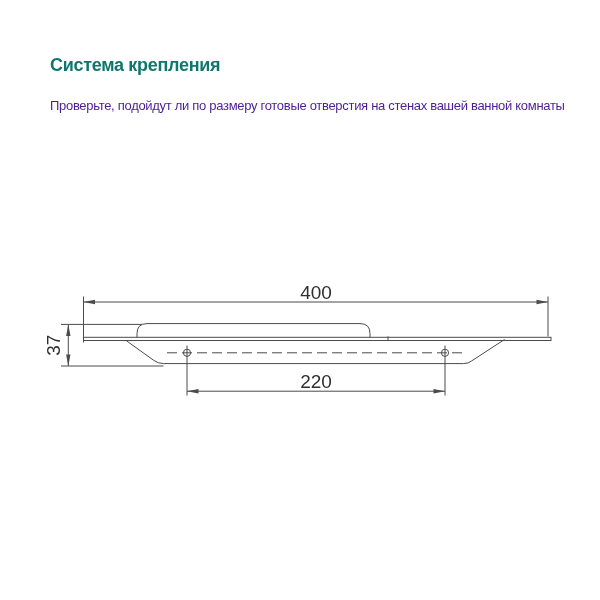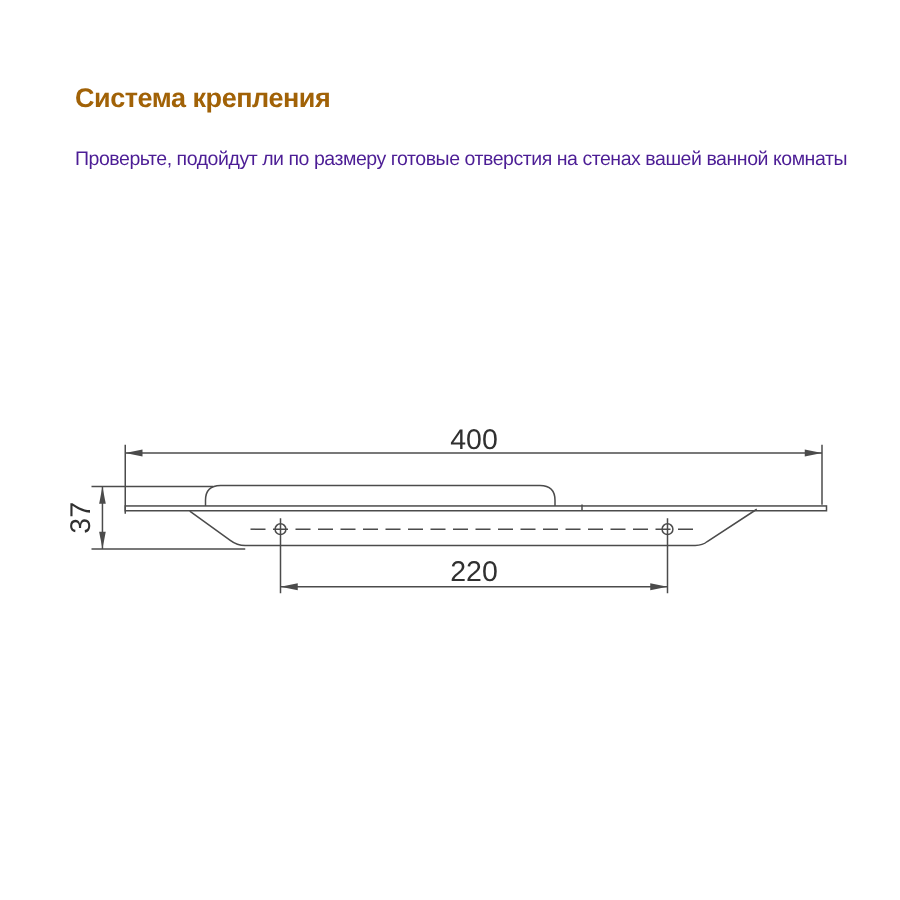--- a/index.html
+++ b/index.html
@@ -15,21 +15,21 @@
     overflow: hidden;
     font-family: "Liberation Sans", sans-serif;
   }
   .title {
     position: absolute;
     left: 50px;
     top: 43px;
     font-size: 18px;
     font-weight: bold;
     letter-spacing: -0.3px;
-    color: #a16207;
+    color: #0f766e;
     white-space: nowrap;
     text-align: right;
   }
   .description {
     position: absolute;
     left: 50px;
     top: 84px;
     font-size: 13px;
     letter-spacing: -0.3px;
     line-height: 17.5px;

